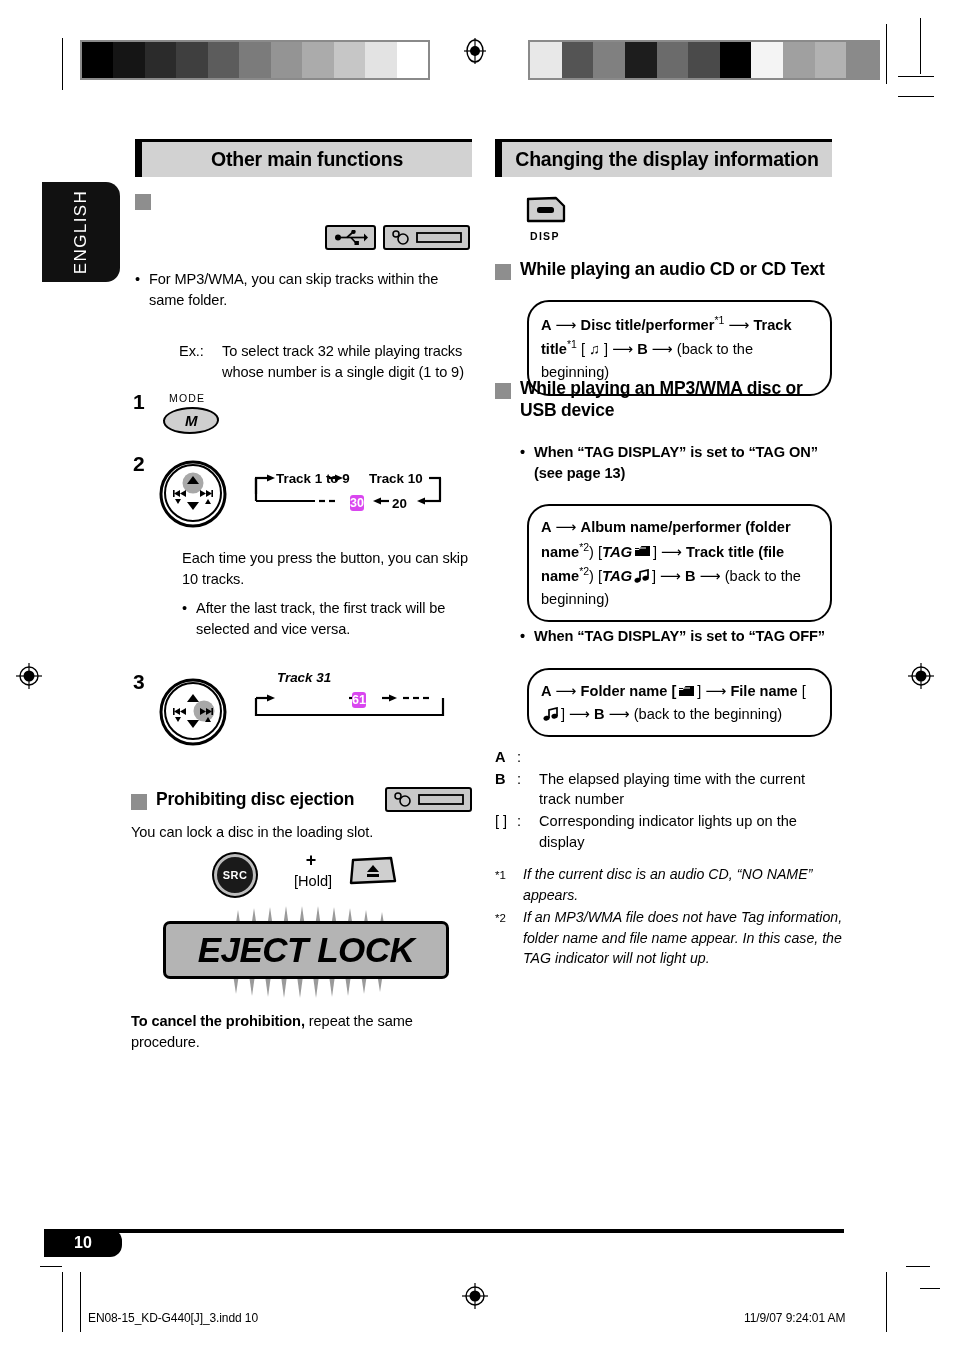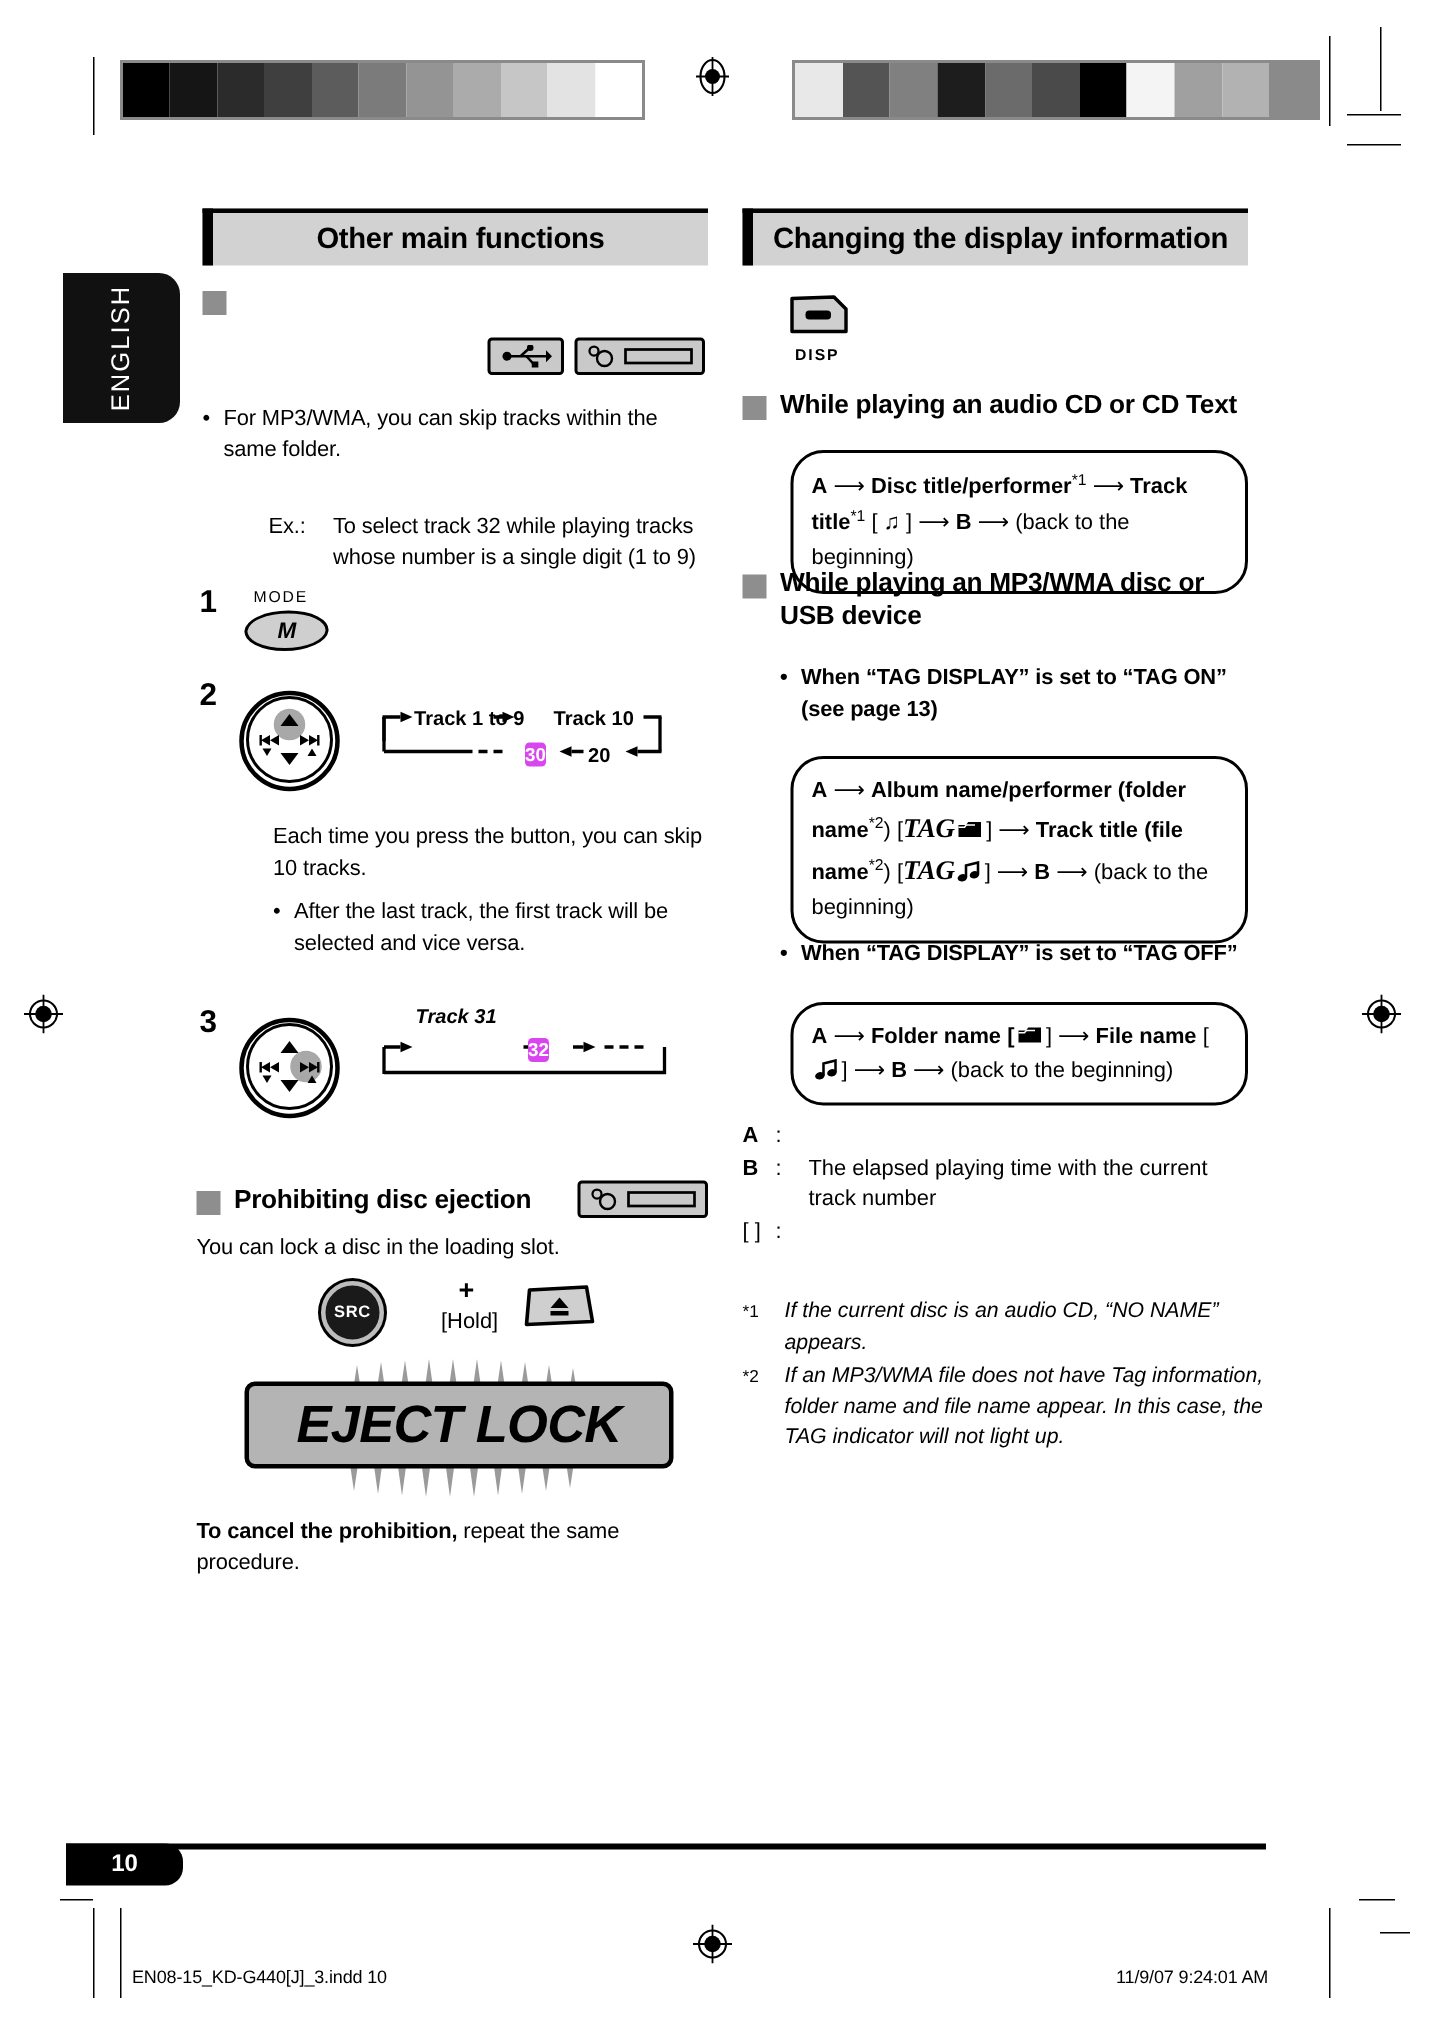--- a/index.html
+++ b/index.html
@@ -95,21 +95,21 @@
     position:relative;z-index:4;
   }
 
   
   .rbox{
     position:absolute;border:2px solid #000;border-radius:22px;box-sizing:border-box;
     background:#fff;padding:10px 12px;font-size:14.6px;line-height:1.55;
   }
   .rbox b{font-weight:bold;}
   .sup{font-size:10.5px;vertical-align:super;}
-  .tagword{font-style:italic;font-weight:bold;font-size:18px;letter-spacing:-.2px;font-family:Liberation Serif, serif;}
+  .tagword{font-style:italic;font-weight:bold;font-size:15px;letter-spacing:-.2px;}
 
   .deflist{position:absolute;font-size:14.6px;line-height:1.42;}
   .deflist .row{display:flex;gap:0;margin-bottom:1px;}
   .deflist .k{flex:0 0 22px;font-weight:bold;}
   .deflist .c{flex:0 0 22px;}
   .deflist .v{flex:1;}
 
   .notes{position:absolute;font-size:14.2px;line-height:1.45;font-style:italic;}
   .notes .row{display:flex;gap:8px;margin-bottom:2px;}
   .notes .mk{flex:0 0 20px;font-style:normal;font-size:11.5px;padding-top:3px;}
@@ -328,21 +328,21 @@
   <g stroke="#000" stroke-width="2.2">
     <line x1="150" y1="8" x2="156" y2="8"></line>
       <line x1="160" y1="8" x2="166" y2="8"></line>
       <line x1="170" y1="8" x2="176" y2="8"></line>
   </g>
   <line x1="3" y1="8" x2="3" y2="26" stroke="#000" stroke-width="2.2"></line>
   <line x1="3" y1="25" x2="191" y2="25" stroke="#000" stroke-width="2.2"></line>
   <line x1="190" y1="8" x2="190" y2="26" stroke="#000" stroke-width="2.2"></line>
 </svg>
 <div class="flow" style="left:277px;top:670px;font-style:italic;">Track 31</div>
-<div class="flow knum" style="left:352px;top:692px;">32</div>
+<div class="flow knum" style="left:352px;top:692px;">61</div>
 
 <div class="subhead" style="left:131px;top:789px;width:290px;">
   <div class="sq"></div>
   <div class="st">Prohibiting disc ejection</div>
 </div>
 <div class="ic-box" style="position:absolute;left:385px;top:787px;width:87px;height:25px;border-radius:3px;">
   <svg width="78" height="18" viewBox="0 0 78 18">
     <circle cx="8" cy="5" r="3" fill="none" stroke="#000" stroke-width="1.5"></circle>
     <circle cx="15" cy="10" r="5" fill="none" stroke="#000" stroke-width="1.6"></circle>
     <rect x="29" y="4" width="44" height="9" fill="none" stroke="#000" stroke-width="1.8"></rect>
@@ -506,20 +506,21 @@
     <div class="c">:</div>
   </div>
   <div class="row">
     <div class="k">B</div>
     <div class="c">:</div>
     <div class="v">The elapsed playing time with the current track number</div>
   </div>
   <div class="row">
     <div class="k" style="font-weight:normal;">[  ]</div>
     <div class="c">:</div>
+    <div class="v">Corresponding indicator lights up on the display</div>
   </div>
 </div>
 
 <div class="notes" style="left:495px;top:864px;width:350px;">
   <div class="row">
     <div class="mk">*1</div>
     <div>If the current disc is an audio CD, “NO NAME” appears.</div>
   </div>
   <div class="row">
     <div class="mk">*2</div>

